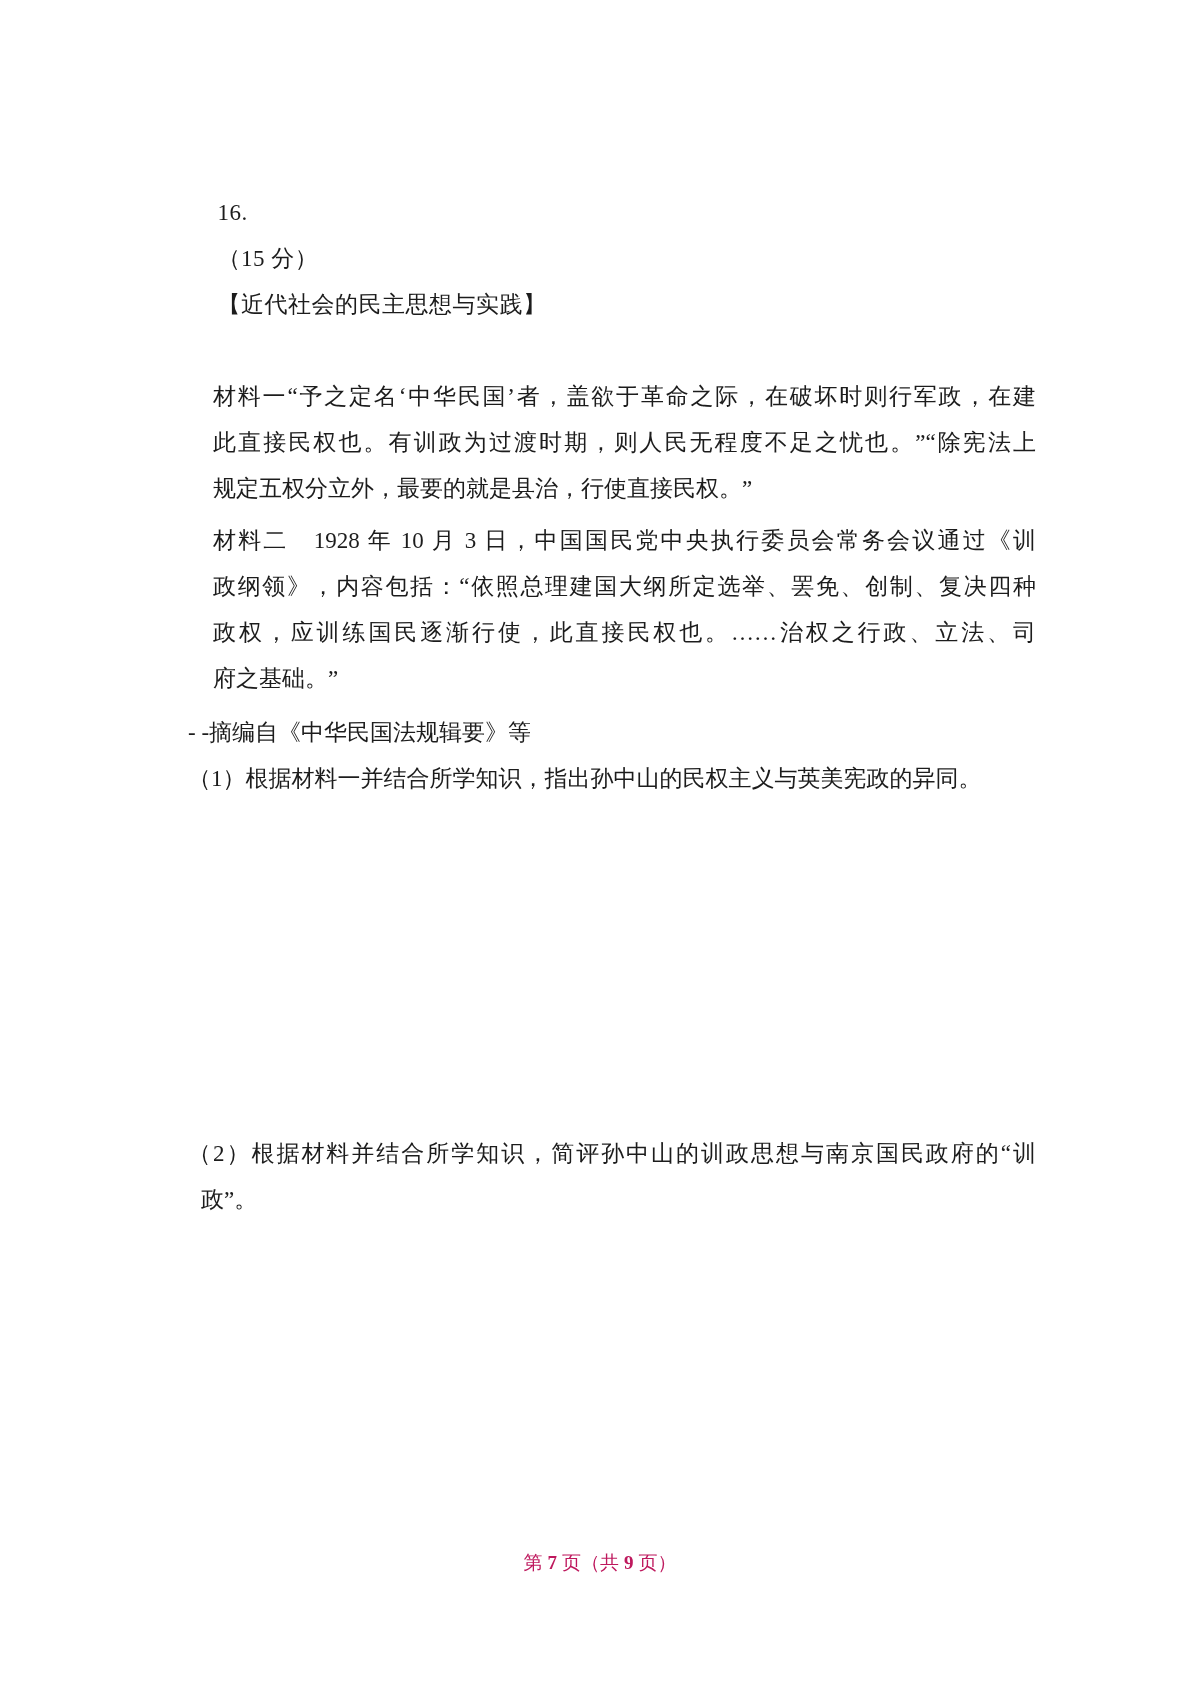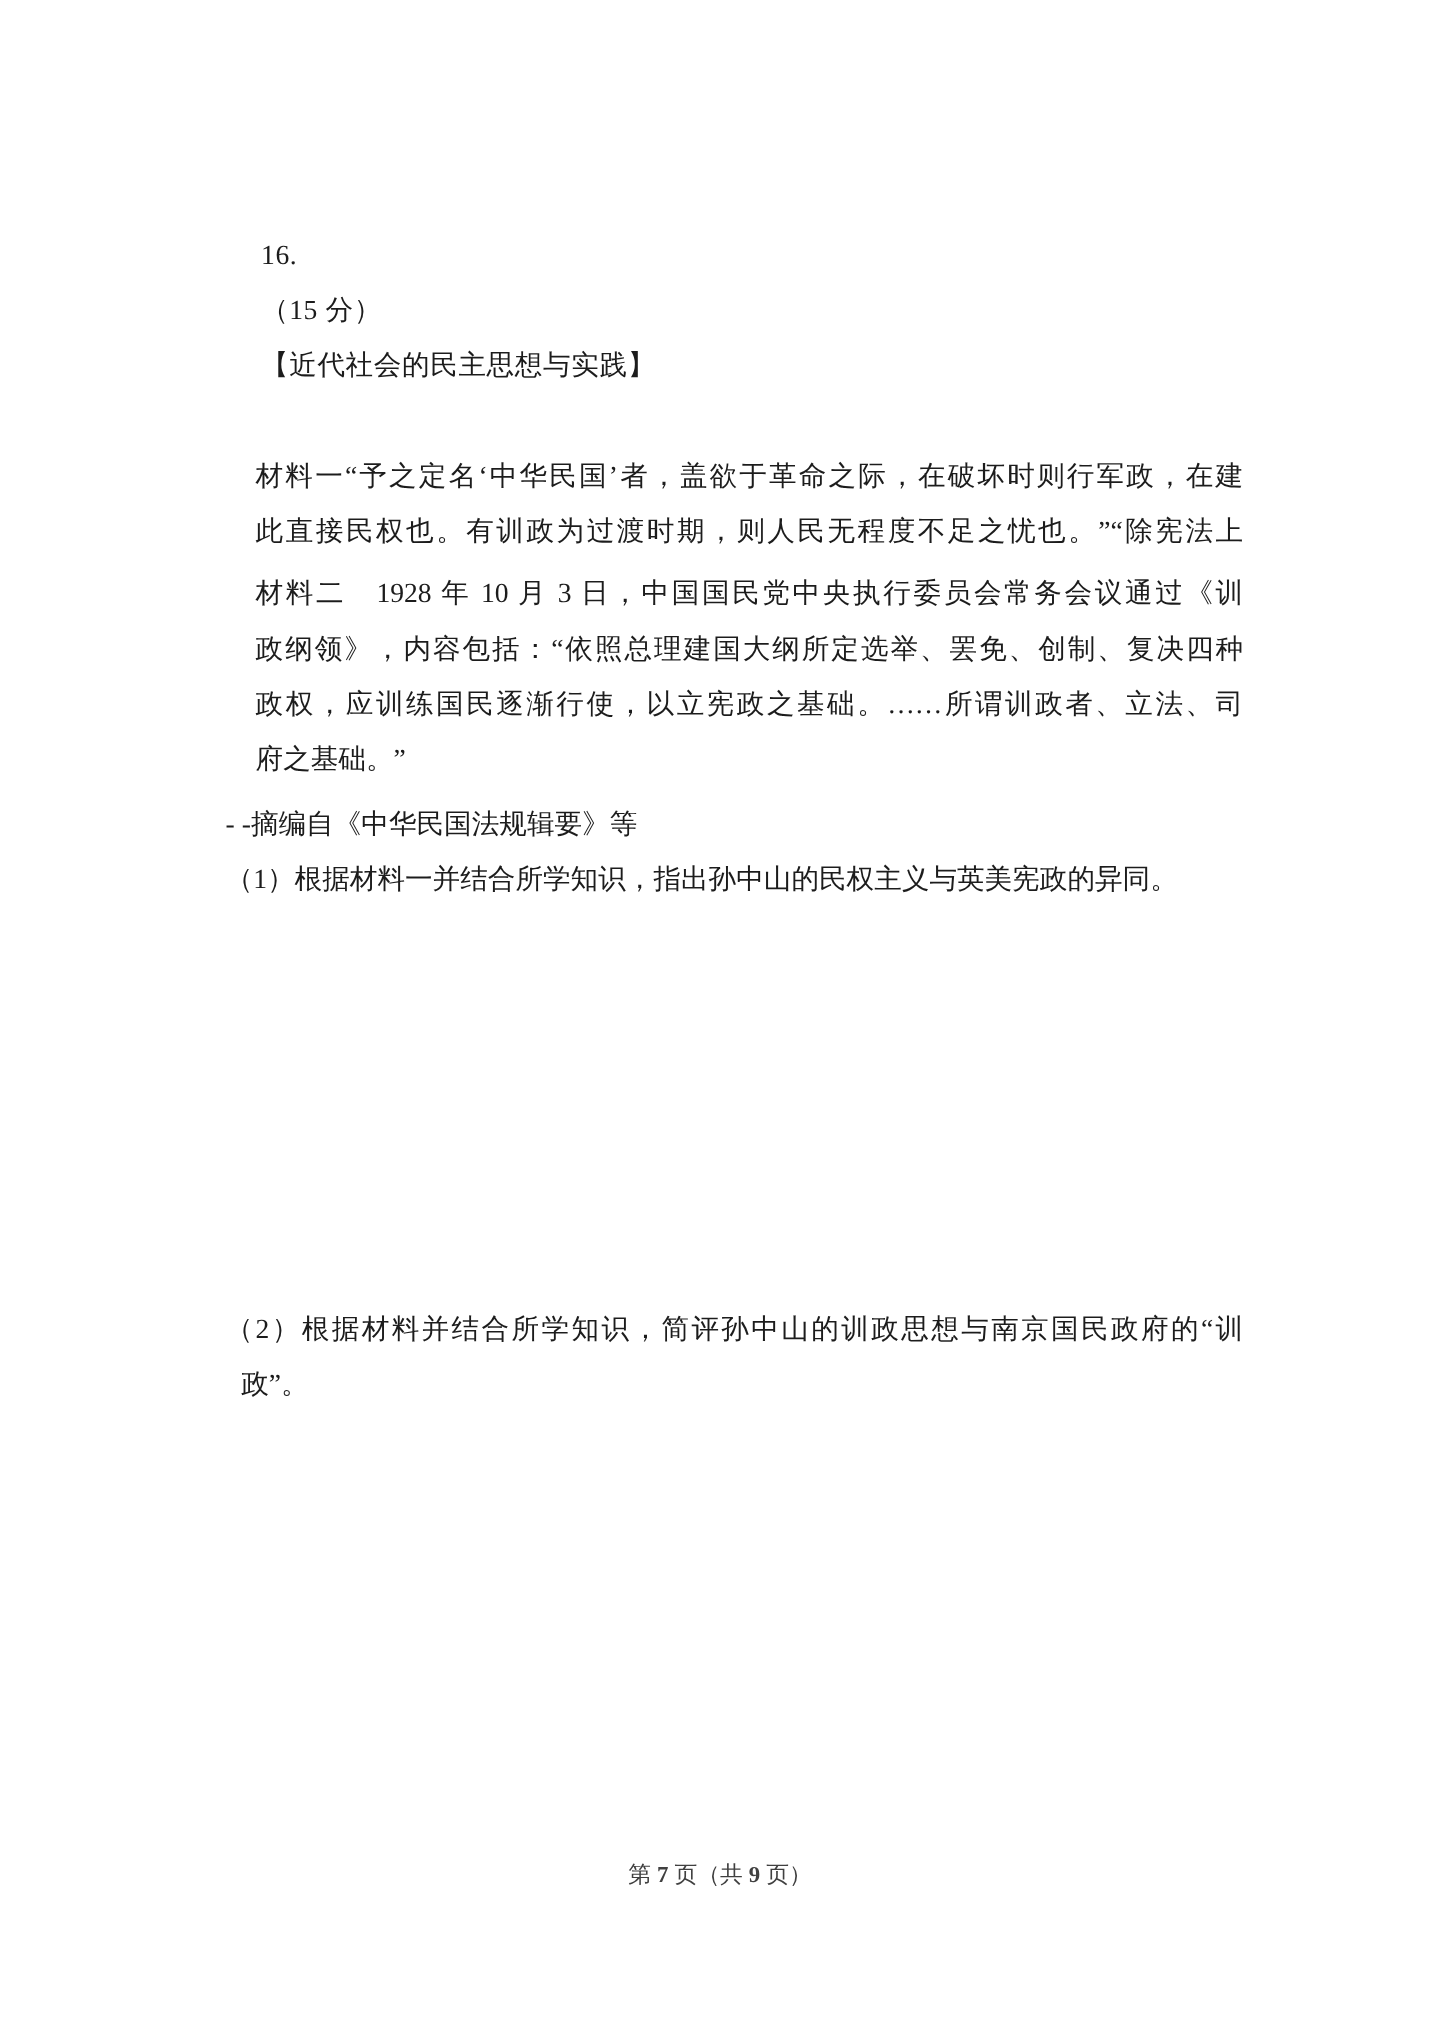--- a/index.html
+++ b/index.html
@@ -36,45 +36,46 @@
   .subq-cont { margin-left: 21px; }
   .answer-space-1 { height: 329px; }
   .footer {
     position: absolute;
     top: 1548px;
     left: 0;
     width: 100%;
     text-align: center;
     font-size: 19px;
     line-height: 30px;
-    color: #404040;
+    color: #be185d;
   }
   .footer .num { font-weight: bold; padding: 0 5px; }
 </style>
 </head>
 <body>
 
 <div class="page">
   <div class="content">
 
     <div class="line q-header">
       <span class="q-number">16.</span>
       <span class="q-score">（15 分）</span>
       <span class="q-topic">【近代社会的民主思想与实践】</span>
     </div>
 
     <div class="para">
       <div class="line para-body just">材料一“予之定名‘中华民国’者，盖欲于革命之际，在破坏时则行军政，在建</div>
       <div class="line para-body just">此直接民权也。有训政为过渡时期，则人民无程度不足之忧也。”“除宪法上</div>
+      <div class="line para-body">规定五权分立外，最要的就是县治，行使直接民权。”</div>
     </div>
 
     <div class="para m2">
       <div class="line para-body just">材料二　1928 年 10 月 3 日，中国国民党中央执行委员会常务会议通过《训</div>
       <div class="line para-body just">政纲领》，内容包括：“依照总理建国大纲所定选举、罢免、创制、复决四种</div>
-      <div class="line para-body just">政权，应训练国民逐渐行使，以立宪政之基础。……所谓训政者、立法、司</div>
+      <div class="line para-body just">政权，应训练国民逐渐行使，此直接民权也。……治权之行政、立法、司</div>
       <div class="line para-body">府之基础。”</div>
     </div>
 
     <div class="line source-line">- -摘编自《中华民国法规辑要》等</div>
 
     <div class="line subq">（1）根据材料一并结合所学知识，指出孙中山的民权主义与英美宪政的异同。</div>
 
     <div class="answer-space-1"></div>
 
     <div class="line subq just">（2）根据材料并结合所学知识，简评孙中山的训政思想与南京国民政府的“训</div>

